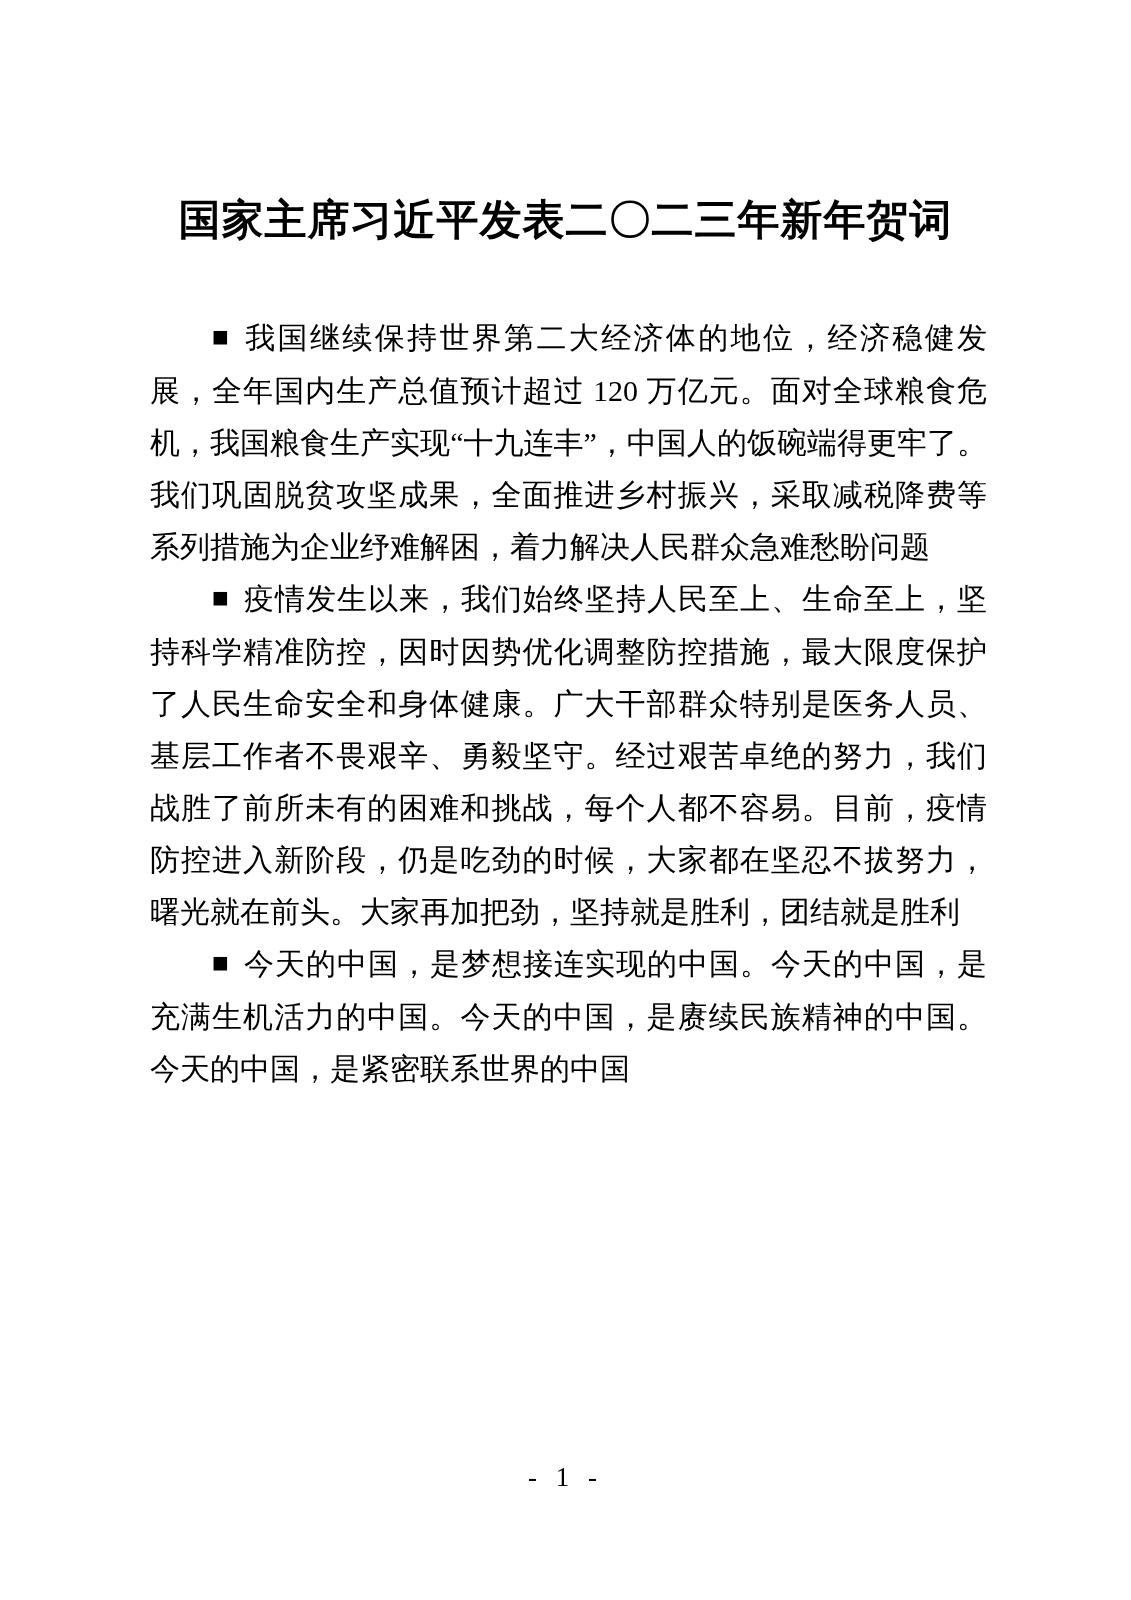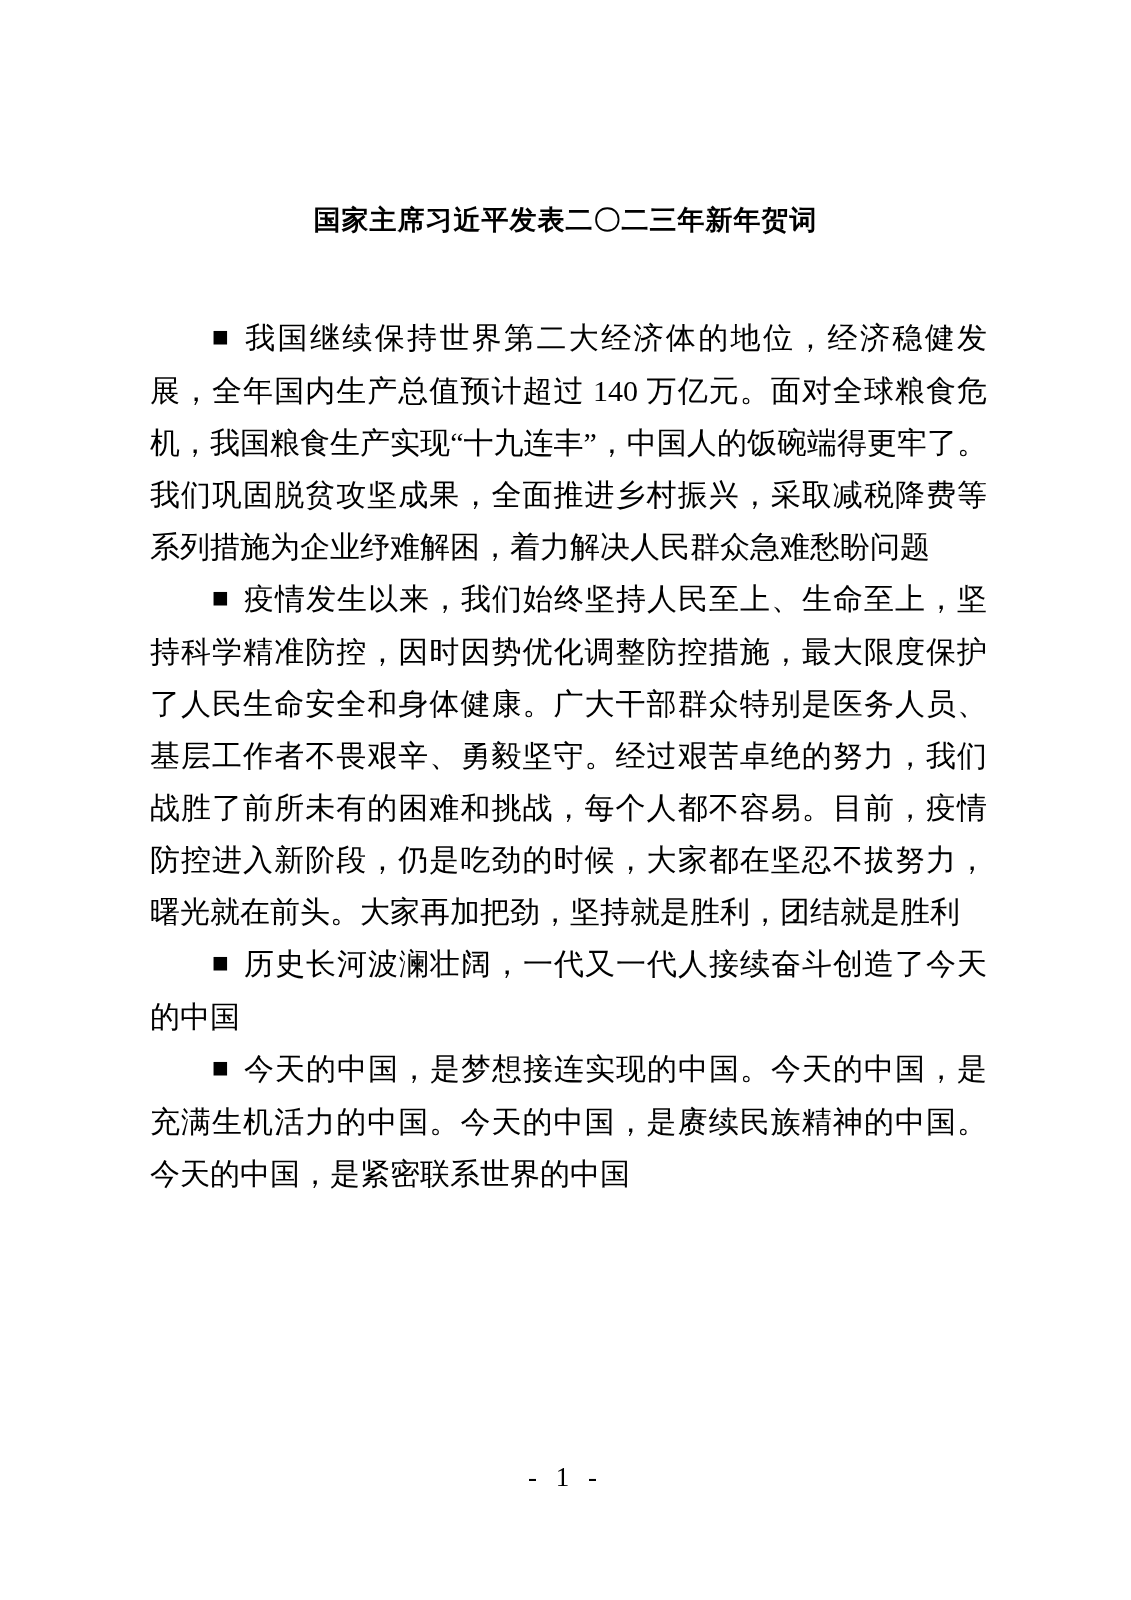--- a/index.html
+++ b/index.html
@@ -16,21 +16,21 @@
     font-family: "Liberation Serif", "DejaVu Serif", serif;
     overflow: hidden;
   }
   .doc-title {
     position: absolute;
     top: 192px;
     left: 0;
     right: 0;
     margin: 0;
     text-align: center;
-    font-size: 27px;
+    font-size: 42px;
     line-height: 56px;
     font-weight: bold;
     letter-spacing: 1px;
   }
   .doc-content {
     position: absolute;
     left: 150px;
     top: 312px;
     width: 837px;
     font-size: 30px;
@@ -63,25 +63,24 @@
 </head>
 <body>
 
 <div class="page">
 
   <h1 class="doc-title">国家主席习近平发表二〇二三年新年贺词</h1>
 
   <div class="doc-content">
 
 
-    <p class="para"><span class="bullet">■</span><span>我国继续保持世界第二大经济体的地位，经济稳健发展，全年国内生产总值预计超过 140 万亿元。面对全球粮食危机，我国粮食生产实现“十九连丰”，中国人的饭碗端得更牢了。我们巩固脱贫攻坚成果，全面推进乡村振兴，采取减税降费等系列措施为企业纾难解困，着力解决人民群众急难愁盼问题</span></p>
+    <p class="para"><span class="bullet">■</span><span>我国继续保持世界第二大经济体的地位，经济稳健发展，全年国内生产总值预计超过 120 万亿元。面对全球粮食危机，我国粮食生产实现“十九连丰”，中国人的饭碗端得更牢了。我们巩固脱贫攻坚成果，全面推进乡村振兴，采取减税降费等系列措施为企业纾难解困，着力解决人民群众急难愁盼问题</span></p>
 
     <p class="para"><span class="bullet">■</span><span>疫情发生以来，我们始终坚持人民至上、生命至上，坚持科学精准防控，因时因势优化调整防控措施，最大限度保护了人民生命安全和身体健康。广大干部群众特别是医务人员、基层工作者不畏艰辛、勇毅坚守。经过艰苦卓绝的努力，我们战胜了前所未有的困难和挑战，每个人都不容易。目前，疫情防控进入新阶段，仍是吃劲的时候，大家都在坚忍不拔努力，曙光就在前头。大家再加把劲，坚持就是胜利，团结就是胜利</span></p>
 
-    <p class="para"><span class="bullet">■</span><span>历史长河波澜壮阔，一代又一代人接续奋斗创造了今天的中国</span></p>
 
     <p class="para"><span class="bullet">■</span><span>今天的中国，是梦想接连实现的中国。今天的中国，是充满生机活力的中国。今天的中国，是赓续民族精神的中国。今天的中国，是紧密联系世界的中国</span></p>
 
   </div>
 
   <div class="page-footer">- 1 -</div>
 
 </div>
 
 </body></html>

